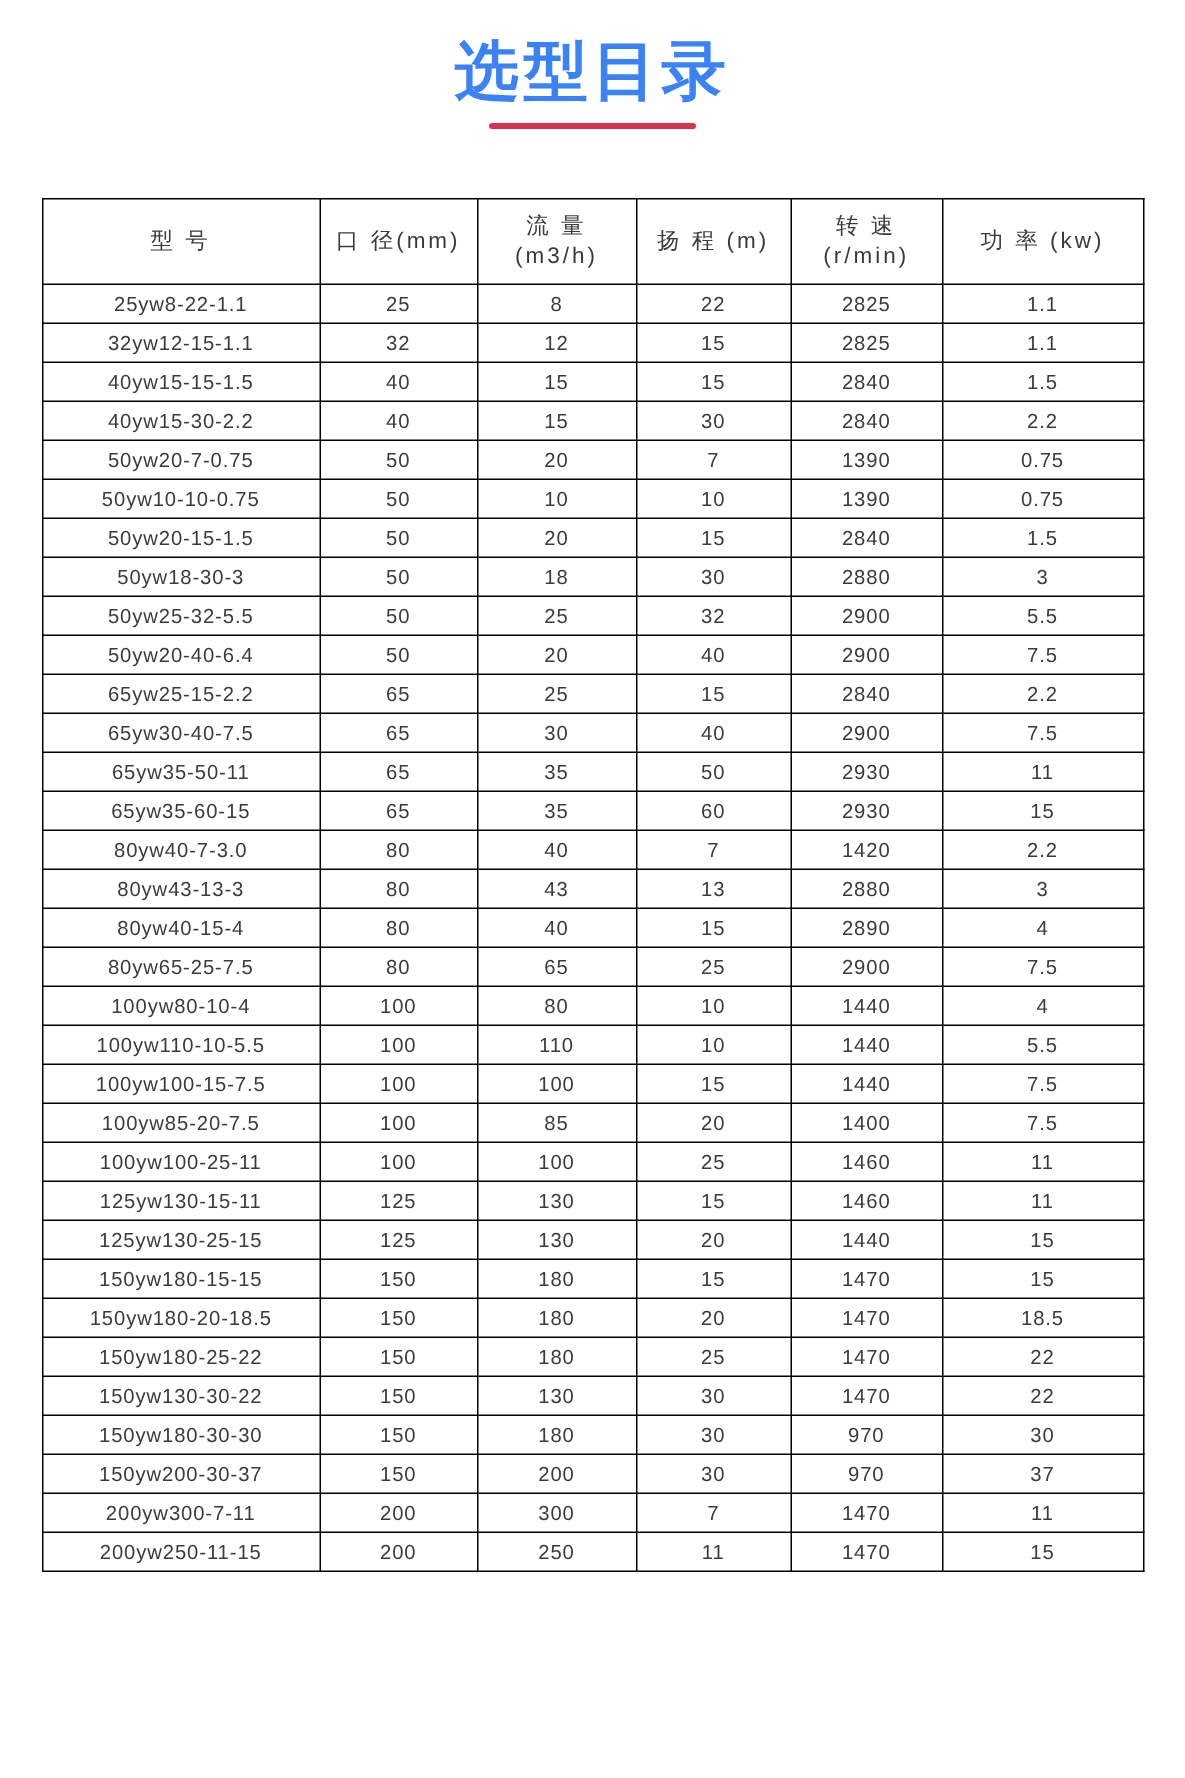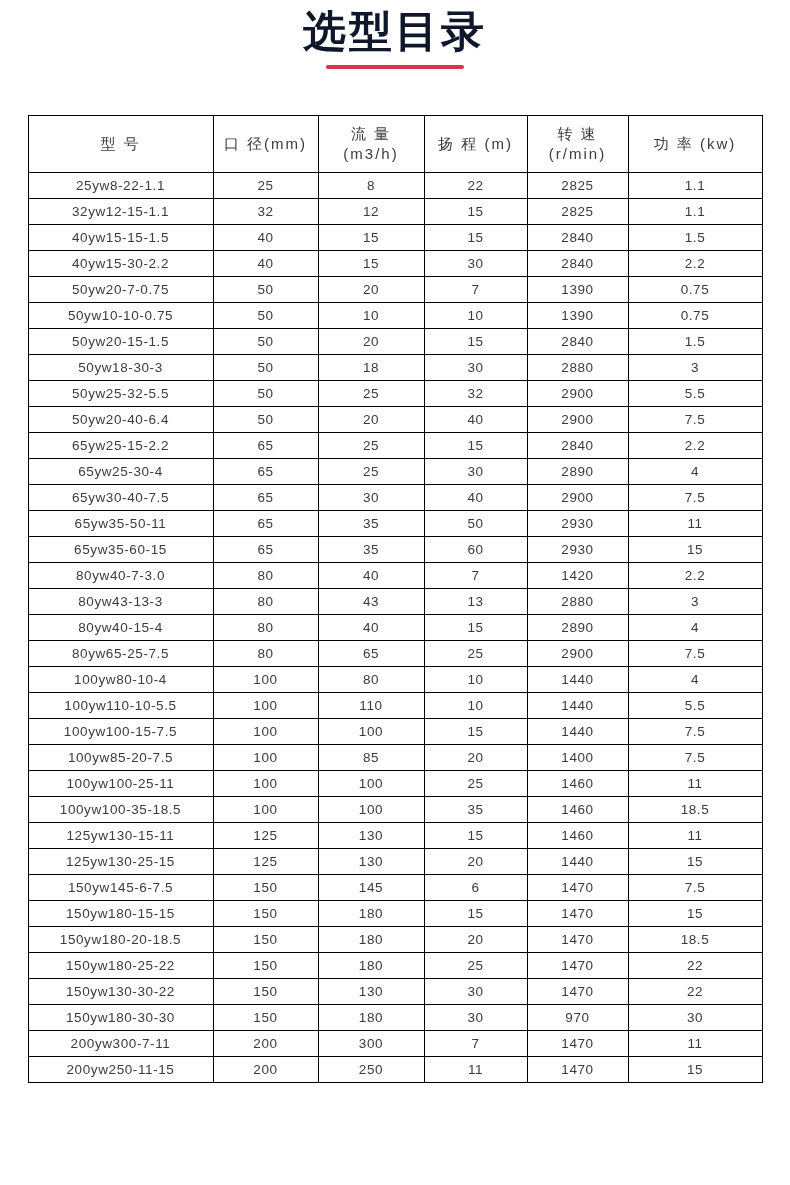--- a/index.html
+++ b/index.html
@@ -8,25 +8,25 @@
     background: #ffffff;
   }
   body {
     width: 790px;
     height: 1185px;
     font-family: "Liberation Sans", sans-serif;
     overflow: hidden;
   }
   .page-title {
     margin: 0;
-    padding-top: 8px;
+    padding-top: 25px;
     text-align: center;
     font-size: 43px;
     font-weight: bold;
-    color: #0f172a;
+    color: #3b82f6;
     letter-spacing: 3px;
     line-height: 1.1;
   }
   .title-underline {
     width: 138px;
     height: 4px;
     margin: 10px auto 0 auto;
     border-radius: 2px;
     background: #d2354d; 
   }
@@ -182,28 +182,20 @@
       </tr>
       <tr>
         <td>65yw25-15-2.2</td>
         <td>65</td>
         <td>25</td>
         <td>15</td>
         <td>2840</td>
         <td>2.2</td>
       </tr>
       <tr>
-        <td>65yw25-30-4</td>
-        <td>65</td>
-        <td>25</td>
-        <td>30</td>
-        <td>2890</td>
-        <td>4</td>
-      </tr>
-      <tr>
         <td>65yw30-40-7.5</td>
         <td>65</td>
         <td>30</td>
         <td>40</td>
         <td>2900</td>
         <td>7.5</td>
       </tr>
       <tr>
         <td>65yw35-50-11</td>
         <td>65</td>
@@ -286,52 +278,36 @@
       </tr>
       <tr>
         <td>100yw100-25-11</td>
         <td>100</td>
         <td>100</td>
         <td>25</td>
         <td>1460</td>
         <td>11</td>
       </tr>
       <tr>
-        <td>100yw100-35-18.5</td>
-        <td>100</td>
-        <td>100</td>
-        <td>35</td>
-        <td>1460</td>
-        <td>18.5</td>
-      </tr>
-      <tr>
         <td>125yw130-15-11</td>
         <td>125</td>
         <td>130</td>
         <td>15</td>
         <td>1460</td>
         <td>11</td>
       </tr>
       <tr>
         <td>125yw130-25-15</td>
         <td>125</td>
         <td>130</td>
         <td>20</td>
         <td>1440</td>
         <td>15</td>
       </tr>
       <tr>
-        <td>150yw145-6-7.5</td>
-        <td>150</td>
-        <td>145</td>
-        <td>6</td>
-        <td>1470</td>
-        <td>7.5</td>
-      </tr>
-      <tr>
         <td>150yw180-15-15</td>
         <td>150</td>
         <td>180</td>
         <td>15</td>
         <td>1470</td>
         <td>15</td>
       </tr>
       <tr>
         <td>150yw180-20-18.5</td>
         <td>150</td>
@@ -356,20 +332,28 @@
         <td>1470</td>
         <td>22</td>
       </tr>
       <tr>
         <td>150yw180-30-30</td>
         <td>150</td>
         <td>180</td>
         <td>30</td>
         <td>970</td>
         <td>30</td>
+      </tr>
+      <tr>
+        <td>150yw200-30-37</td>
+        <td>150</td>
+        <td>200</td>
+        <td>30</td>
+        <td>970</td>
+        <td>37</td>
       </tr>
       <tr>
         <td>200yw300-7-11</td>
         <td>200</td>
         <td>300</td>
         <td>7</td>
         <td>1470</td>
         <td>11</td>
       </tr>
       <tr>

